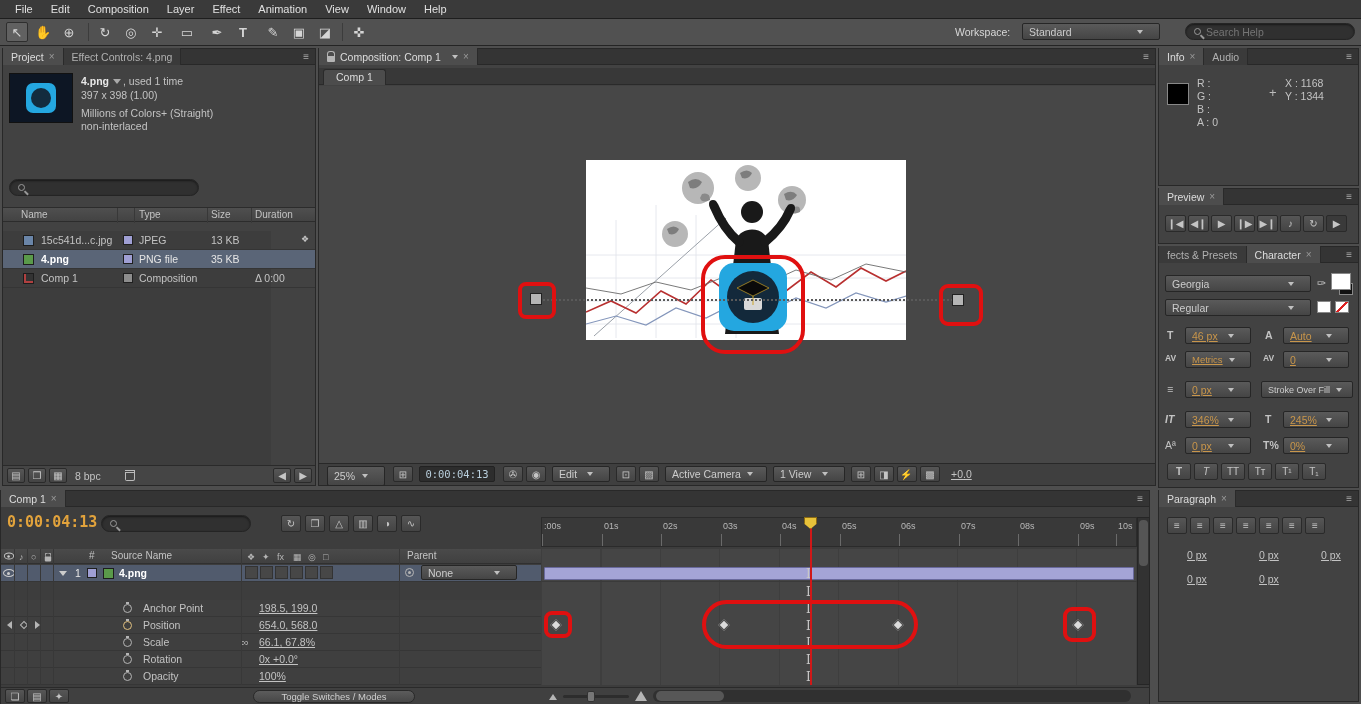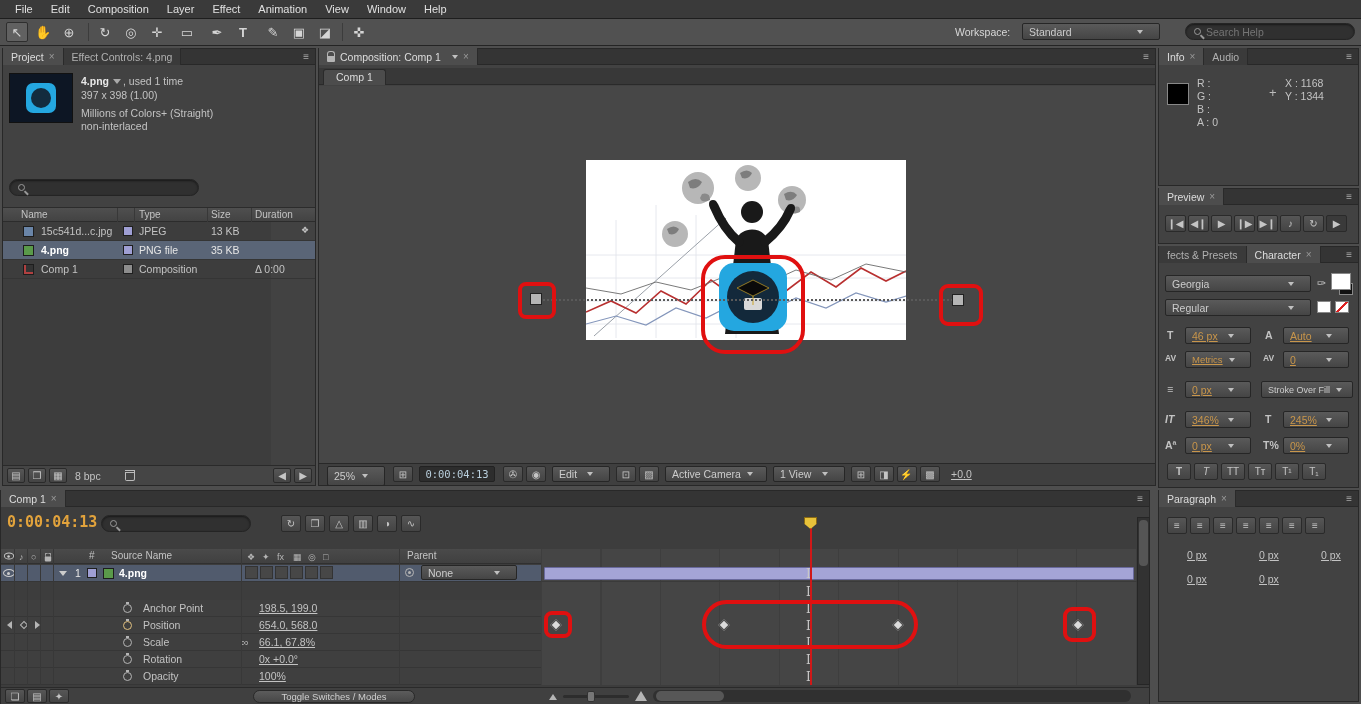--- a/index.html
+++ b/index.html
@@ -127,21 +127,21 @@
       <span class="cell" style="left:18px;top:1px;font-size:10px">Name</span>
       <span class="cell" style="left:136px;top:1px;font-size:10px">Type</span>
       <span class="cell" style="left:208px;top:1px;font-size:10px">Size</span>
       <span class="cell" style="left:252px;top:1px;font-size:10px">Duration</span>
       <span class="vline" style="left:114px;top:0;height:15px"></span>
       <span class="vline" style="left:131px;top:0;height:15px"></span>
       <span class="vline" style="left:204px;top:0;height:15px"></span>
       <span class="vline" style="left:248px;top:0;height:15px"></span>
     </div>
 
-    <div class="abs" style="left:0;top:173px;width:268px;height:243px;background:#3d3d3d">
+    <div class="abs" style="left:0;top:182px;width:268px;height:243px;background:#3d3d3d">
       <div class="abs" style="left:0;top:0;width:312px;height:19px;border-bottom:1px solid #353535">
         <i class="fileicon" style="left:20px;top:4px;background:#6a85a8"></i>
         <span class="cell" style="left:38px;top:3px">15c541d...c.jpg</span>
         <i class="chip" style="left:120px;top:4px;background:#9f9fd4"></i>
         <span class="cell" style="left:136px;top:3px">JPEG</span>
         <span class="cell" style="left:208px;top:3px">13 KB</span>
         <span class="cell" style="left:298px;top:3px;font-size:9px">❖</span>
       </div>
       <div class="abs" style="left:0;top:19px;width:312px;height:19px;background:#5a6577;border-bottom:1px solid #353535">
         <i class="fileicon" style="left:20px;top:4px;background:#5a9a4a"></i>
@@ -374,21 +374,21 @@
     <div class="dd" style="left:26px;top:164px;width:66px">
       <span class="val">346%</span>
         <i class="arr"></i>
     </div>
     <span class="cell" style="left:106px;top:166px;font-weight:bold">T</span>
     <div class="dd" style="left:124px;top:164px;width:66px">
       <span class="val">245%</span>
         <i class="arr"></i>
     </div>
 
-    <span class="cell" style="left:6px;top:192px;font-weight:bold">Aª</span>
+    <span class="cell" style="left:6px;top:192px;font-weight:normal">Aª</span>
     <div class="dd" style="left:26px;top:190px;width:66px">
       <span class="val">0 px</span>
         <i class="arr"></i>
     </div>
     <span class="cell" style="left:104px;top:192px;font-weight:bold">T%</span>
     <div class="dd" style="left:124px;top:190px;width:66px">
       <span class="val">0%</span>
         <i class="arr"></i>
     </div>
 
@@ -436,20 +436,33 @@
       <i class="mag"></i>
       <input type="text" style="">
     </div>
     <span class="ibtn" style="left:280px;top:24px">↻</span>
     <span class="ibtn" style="left:304px;top:24px">❐</span>
     <span class="ibtn" style="left:328px;top:24px">△</span>
     <span class="ibtn" style="left:352px;top:24px">▥</span>
     <span class="ibtn" style="left:376px;top:24px">◑</span>
     <span class="ibtn" style="left:400px;top:24px">∿</span>
 
+    <div class="abs" style="left:540px;top:26px;width:596px;height:30px;background:#393939;border:1px solid #2b2b2b">
+      <span class="rlabel" style="left:2px">:00s</span>
+      <span class="rlabel" style="left:62px">01s</span>
+      <span class="rlabel" style="left:121px">02s</span>
+      <span class="rlabel" style="left:181px">03s</span>
+      <span class="rlabel" style="left:240px">04s</span>
+      <span class="rlabel" style="left:300px">05s</span>
+      <span class="rlabel" style="left:359px">06s</span>
+      <span class="rlabel" style="left:419px">07s</span>
+      <span class="rlabel" style="left:478px">08s</span>
+      <span class="rlabel" style="left:538px">09s</span>
+      <span class="rlabel" style="left:576px">10s</span>
+    </div>
 
     <div class="abs" style="left:0;top:58px;width:540px;height:15px;background:linear-gradient(#4a4a4a,#404040);border-bottom:1px solid #303030">
       <i class="eye" style="left:2px;top:3px;transform:scale(.85)"></i>
       <span class="hdrico" style="left:18px;top:3px">♪</span>
       <span class="hdrico" style="left:30px;top:3px">○</span>
       <i class="lockico" style="left:43px;top:7px;transform:scale(.8)"></i>
       <span class="cell" style="left:88px;top:1px;font-size:10px">#</span>
       <span class="cell" style="left:110px;top:1px;font-size:10px">Source Name</span>
       <span class="hdrico" style="left:246px;top:3px">❖</span>
       <span class="hdrico" style="left:261px;top:3px">✦</span>

